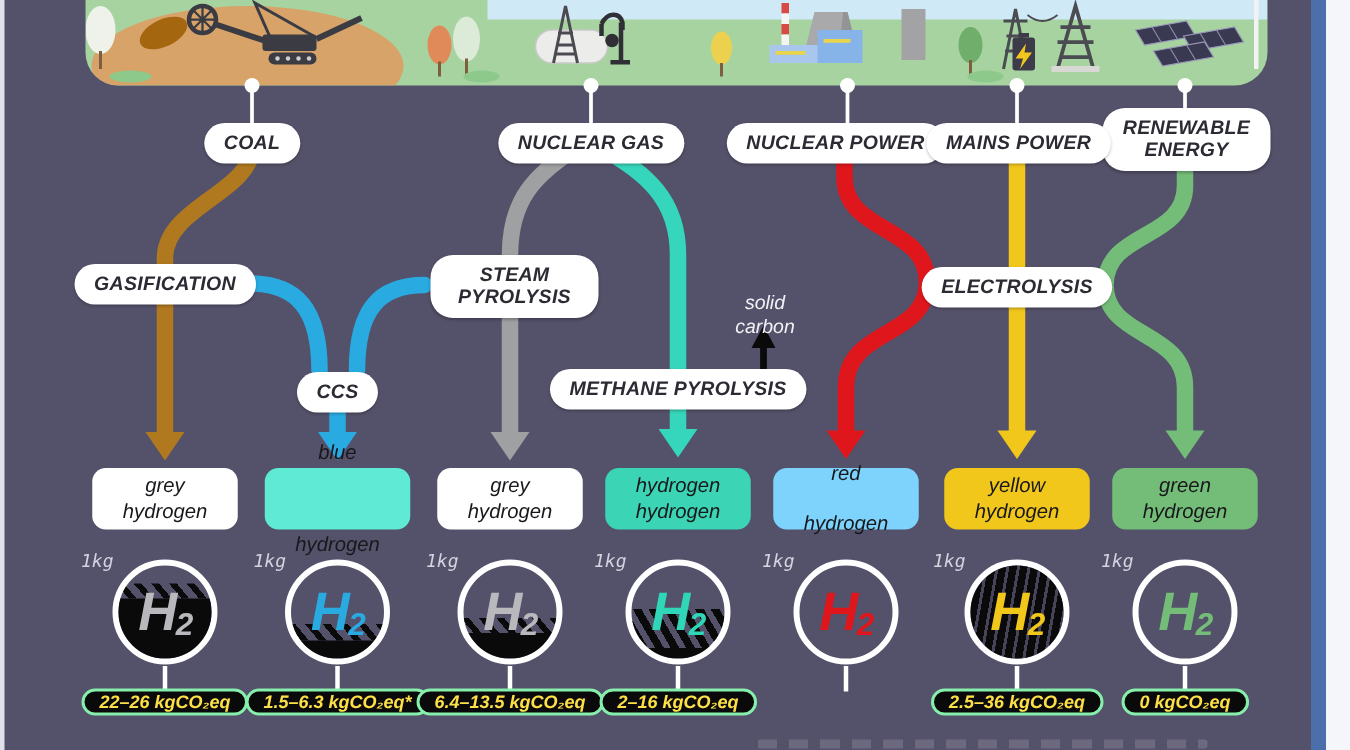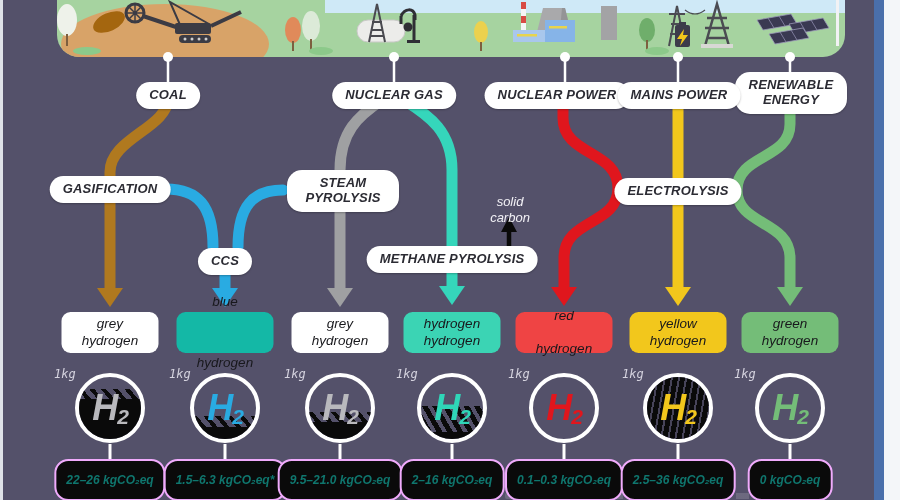--- a/index.html
+++ b/index.html
@@ -29,23 +29,23 @@
   .pos-electrolysis{left:678px;top:178px;text-align:right;}
   .solid-carbon{position:absolute;left:510px;top:194px;transform:translateX(-50%);color:#f2f1f6;
                 font-size:13px;line-height:1.2;text-align:center;z-index:5;}
   
   .x0{left:110px}.x1{left:225px}.x2{left:340px}.x3{left:452px}.x4{left:564px}.x5{left:678px}.x6{left:790px}
   
   .htype{position:absolute;transform:translateX(-50%);top:312px;width:97px;height:41px;border-radius:9px;
          display:flex;flex-direction:column;align-items:center;justify-content:center;
          color:#18181c;font-size:13.5px;line-height:1.2;z-index:5;}
   .bg0,.bg2{background:#ffffff;}
-  .bg1{background:#14b8a6;gap:45px;}
+  .bg1{background:#5eead4;gap:45px;}
   .bg3{background:#3bd4b4;}
-  .bg4{background:#ef4444;gap:16px;}
+  .bg4{background:#7dd3fc;gap:16px;}
   .bg5{background:#f2c71c;}
   .bg6{background:#74bd78;}
   
   .mass{position:absolute;top:367px;transform:translateX(-56px);font-family:"DejaVu Sans Mono",monospace;
         font-size:12px;color:#d5d3df;z-index:4;}
   
   .co2{position:absolute;transform:translateX(-50%);top:373px;width:62px;height:62px;border:4px solid #fff;
        border-radius:50%;overflow:hidden;z-index:4;background:transparent;}
   .solid{position:absolute;left:-5px;right:-5px;bottom:0;background:#0a0a0a;z-index:1;}
   .hatchband{position:absolute;left:-5px;right:-5px;z-index:1;
@@ -55,22 +55,22 @@
   .s2{height:17px}.hb2{bottom:17px;height:10px}
   .s3{height:7px}
   .hb3{bottom:7px;height:26px;background:repeating-linear-gradient(60deg,#0a0a0a 0 5px,transparent 5px 9px);}
   .stripefull{position:absolute;inset:-2px;z-index:1;
               background:repeating-linear-gradient(100deg,#0a0a0a 0 5px,#474459 5px 7px);}
   .hsym{position:relative;z-index:2;height:100%;display:flex;align-items:center;justify-content:center;
         font-weight:700;font-size:36px;letter-spacing:-1px;}
   .hsym sub{font-size:21px;font-weight:700;position:relative;top:9px;}
   .hc0,.hc2{color:#b9b9bd}.hc1{color:#29abe2}.hc3{color:#2fd6b8}.hc4{color:#e0161d}.hc5{color:#f2c71c}.hc6{color:#74bd78}
   
-  .pill{position:absolute;transform:translateX(-50%);top:459px;background:#0a0a0a;color:#0f766e;
-        border:2px solid #f0abfc;border-radius:14px;font-size:12px;font-weight:600;padding:12px 10px;
+  .pill{position:absolute;transform:translateX(-50%);top:459px;background:#0a0a0a;color:#fde047;
+        border:2px solid #86efac;border-radius:14px;font-size:12px;font-weight:600;padding:0 10px;
         white-space:nowrap;z-index:5;}
   
   .footer-marks{position:absolute;left:505px;top:493px;width:300px;height:6px;opacity:.45;border-radius:2px;
                 background:repeating-linear-gradient(90deg,#9remove 0 0);}
   .footer-marks{background:repeating-linear-gradient(90deg,#8a8798 0 13px,transparent 13px 21px);}
   
   .overlay{position:absolute;left:0;top:0;width:900px;height:500px;z-index:3;}
 </style>
 </head>
 <body>
@@ -279,21 +279,21 @@
   </div>
   <div class="mass x2">1kg</div>
   <div class="co2 x2">
     <div class="solid s2"></div>
     <div class="hatchband hb2"></div>
     <div class="hsym hc2">
         <span>H</span>
         <sub>2</sub>
       </div>
   </div>
-  <div class="pill x2">9.5–21.0 kgCO₂eq</div>
+  <div class="pill x2">6.4–13.5 kgCO₂eq</div>
 
   <div class="htype x3 bg3">
     <span>hydrogen</span>
     <span>hydrogen</span>
   </div>
   <div class="mass x3">1kg</div>
   <div class="co2 x3">
     <div class="solid s3"></div>
     <div class="hatchband hb3"></div>
     <div class="hsym hc3">
@@ -307,21 +307,20 @@
     <span>red</span>
     <span>hydrogen</span>
   </div>
   <div class="mass x4">1kg</div>
   <div class="co2 x4">
     <div class="hsym hc4">
         <span>H</span>
         <sub>2</sub>
       </div>
   </div>
-  <div class="pill x4">0.1–0.3 kgCO₂eq</div>
 
   <div class="htype x5 bg5">
     <span>yellow</span>
     <span>hydrogen</span>
   </div>
   <div class="mass x5">1kg</div>
   <div class="co2 x5">
     <div class="stripefull"></div>
     <div class="hsym hc5">
         <span>H</span>

